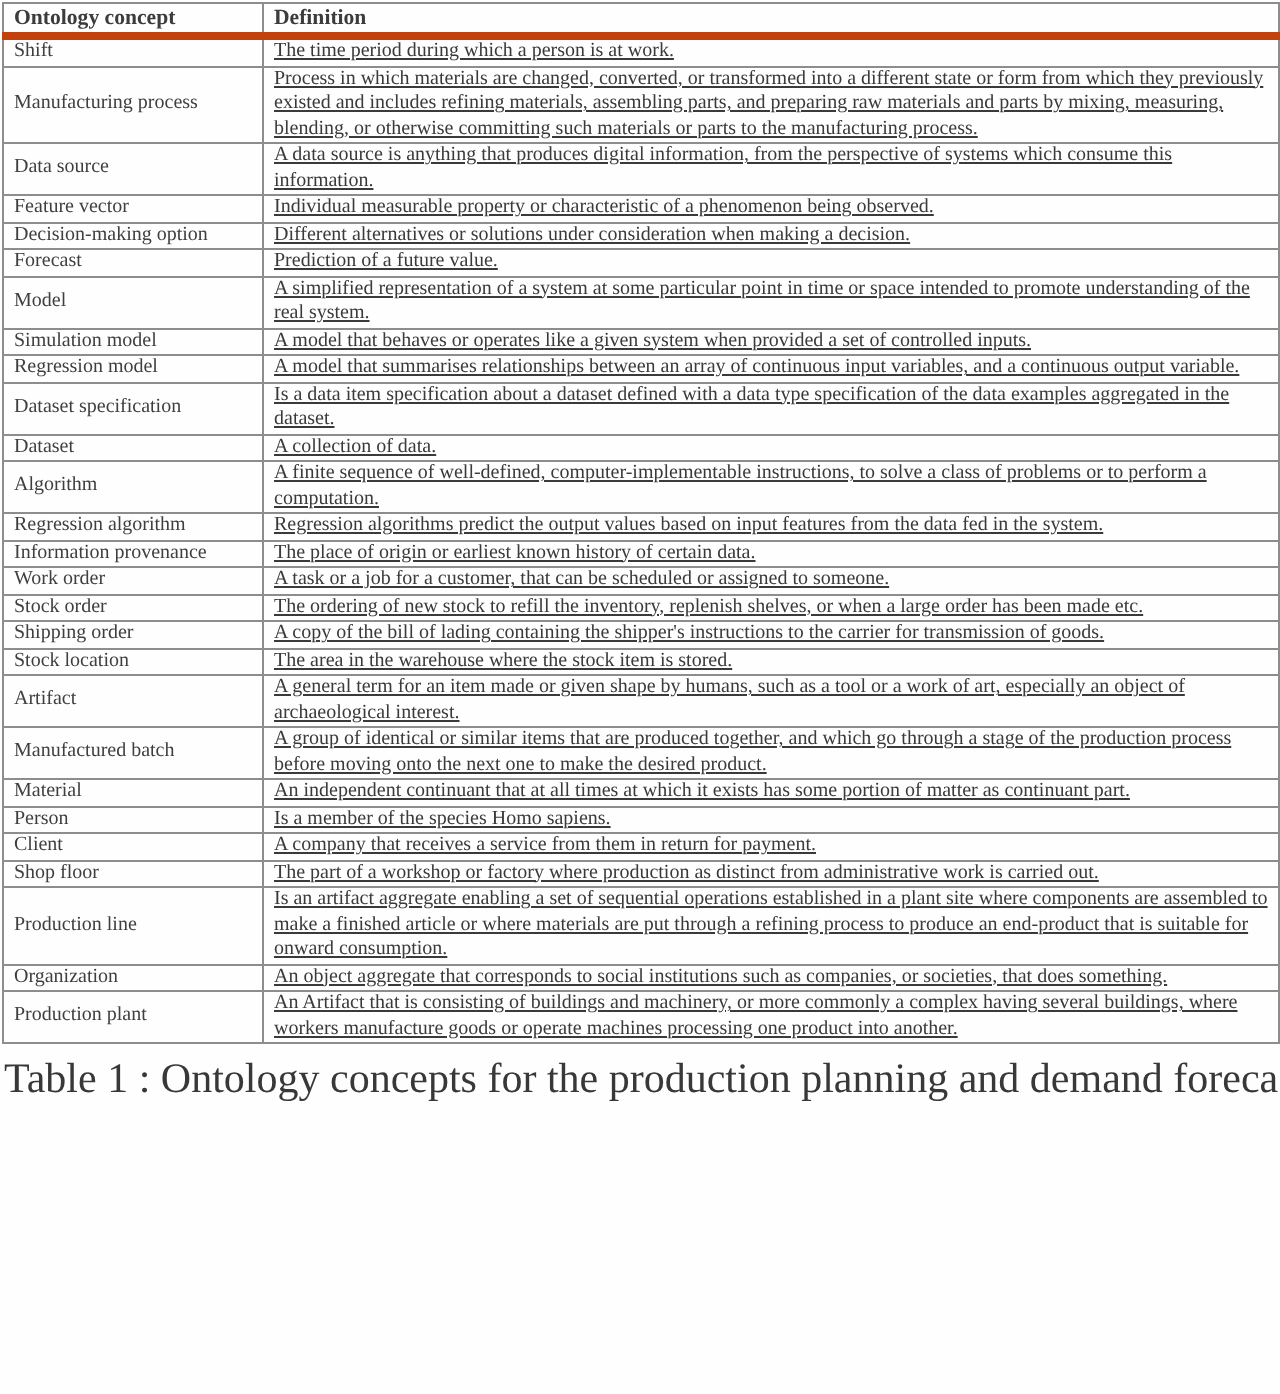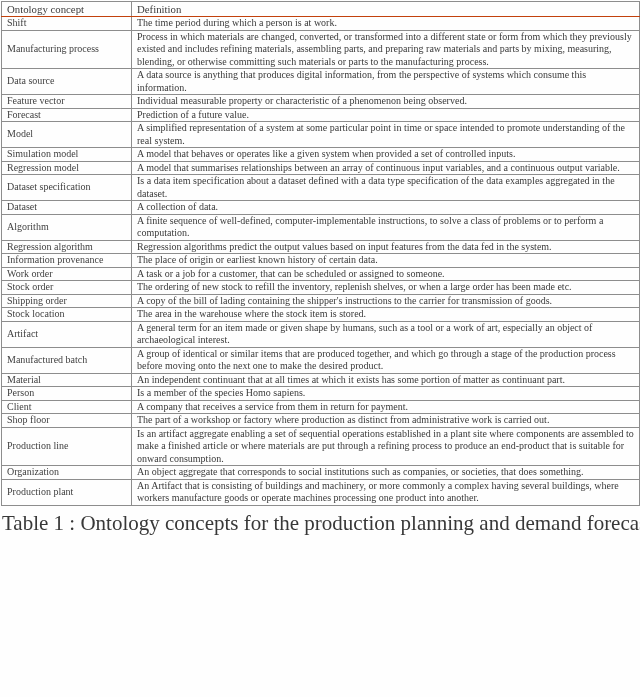--- a/index.html
+++ b/index.html
@@ -31,29 +31,29 @@
   table.ontology td {
     border: 1px solid #8d8d8d;
     padding: 0px 5px;
     font-size: 10px;
     line-height: 12.5px;
     vertical-align: middle;
     text-align: left;
     overflow: hidden;
   }
   table.ontology th {
-    font-weight: normal;
+    font-weight: bold;
     font-size: 10.8px;
     line-height: 14px;
-    border-bottom: 1px solid #c2410c;
+    border-bottom: 4px solid #c2410c;
   }
   col.concept-col { width: 130px; }
   col.definition-col { width: 508px; }
   td.concept { color: #3f3f3f; }
-  td.definition { color: #3a3a3a; }
+  td.definition { color: #3a3a3a; text-decoration: underline; }
   .caption {
     margin-top: 7px;
     padding: 0 2px;
     font-size: 21px;
     line-height: 20px;
     color: #383838;
     white-space: nowrap;
   }
 </style>
 </head>
@@ -80,20 +80,24 @@
           <td class="concept">Manufacturing process</td>
           <td class="definition">Process in which materials are changed, converted, or transformed into a different state or form from which they previously existed and includes refining materials, assembling parts, and preparing raw materials and parts by mixing, measuring, blending, or otherwise committing such materials or parts to the manufacturing process.</td>
         </tr>
         <tr>
           <td class="concept">Data source</td>
           <td class="definition">A data source is anything that produces digital information, from the perspective of systems which consume this information.</td>
         </tr>
         <tr>
           <td class="concept">Feature vector</td>
           <td class="definition">Individual measurable property or characteristic of a phenomenon being observed.</td>
+        </tr>
+        <tr>
+          <td class="concept">Decision-making option</td>
+          <td class="definition">Different alternatives or solutions under consideration when making a decision.</td>
         </tr>
         <tr>
           <td class="concept">Forecast</td>
           <td class="definition">Prediction of a future value.</td>
         </tr>
         <tr>
           <td class="concept">Model</td>
           <td class="definition">A simplified representation of a system at some particular point in time or space intended to promote understanding of the real system.</td>
         </tr>
         <tr>

